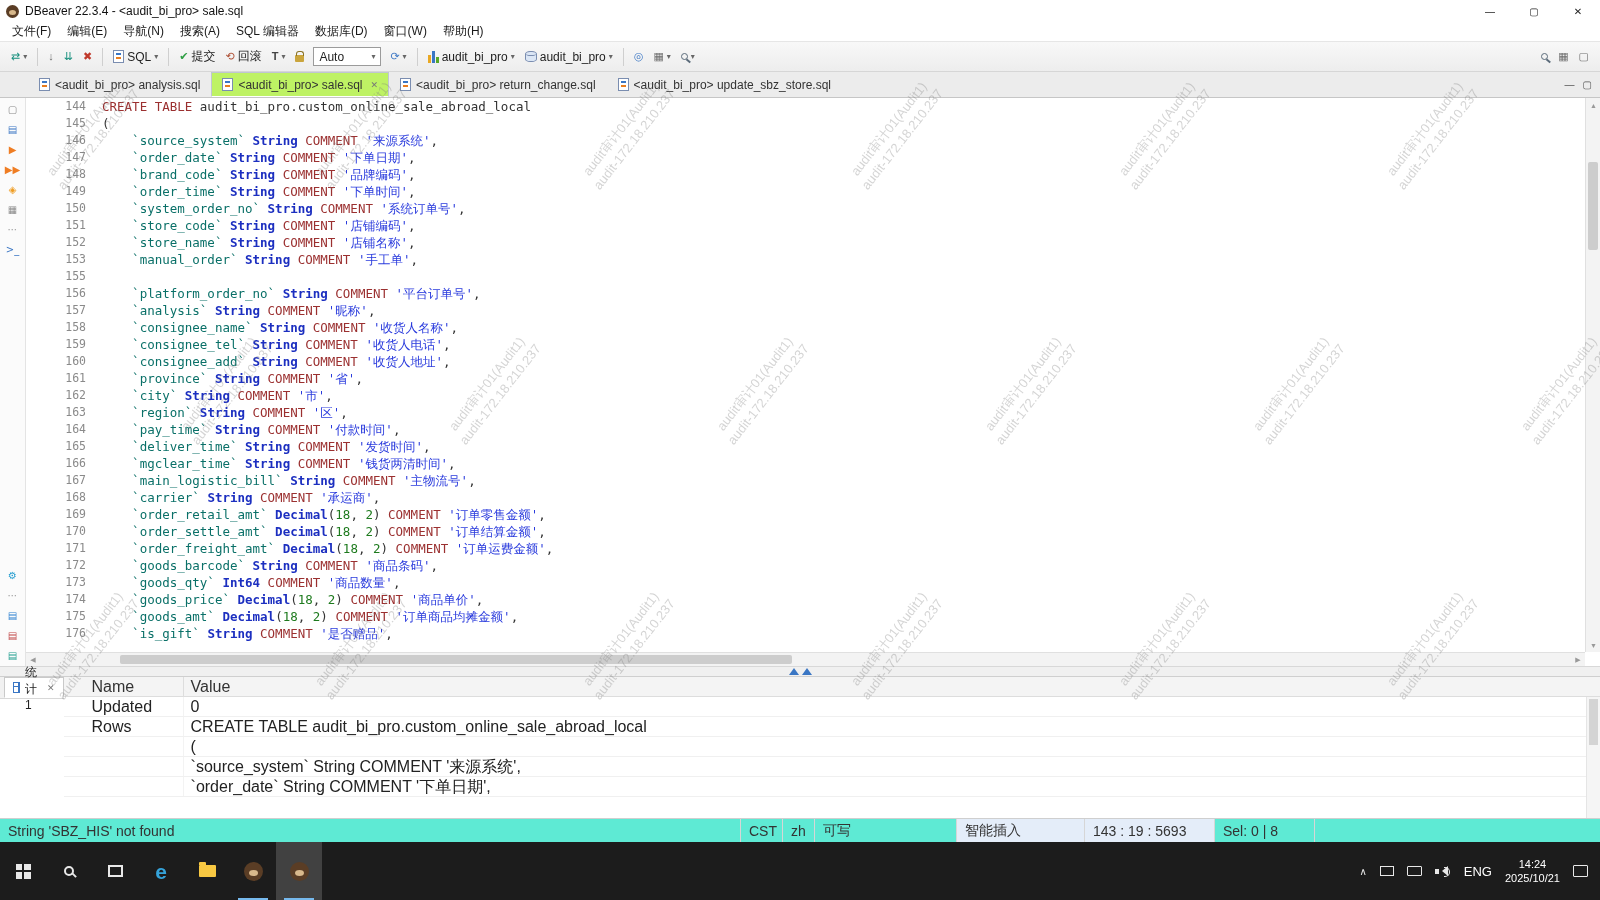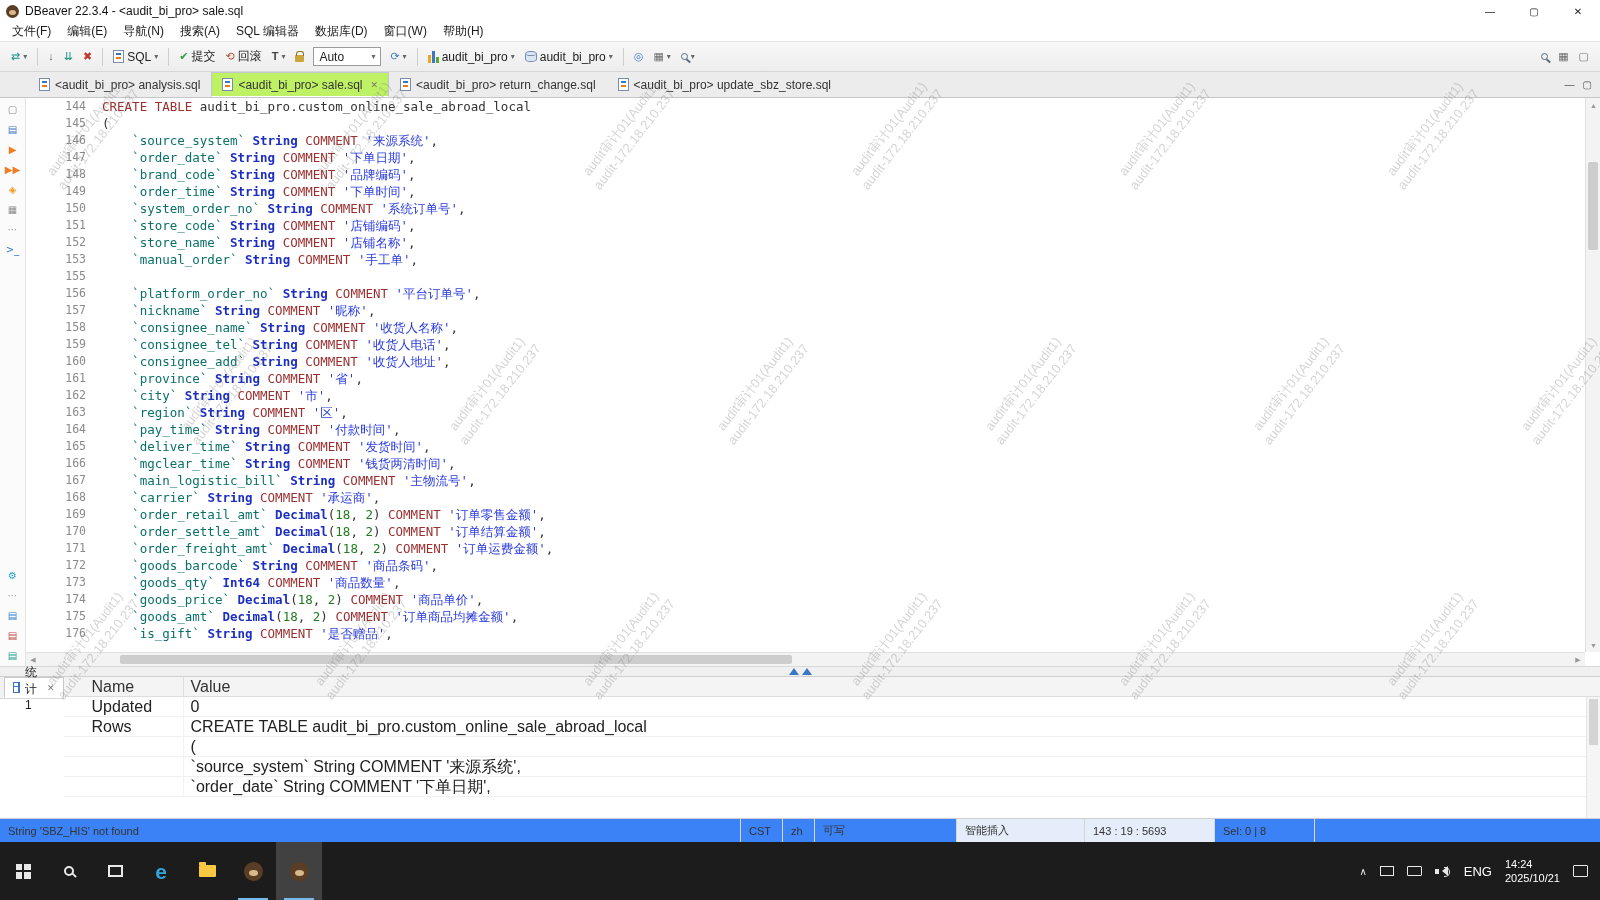--- a/index.html
+++ b/index.html
@@ -91,21 +91,21 @@
   .grid-header{display:flex;height:20px;line-height:20px;background:#f4f4f4;border-bottom:1px solid #ddd;color:#333}
   .gh-name{width:120px;padding-left:28px;border-right:1px solid #ddd}
   .gh-value{flex:1;padding-left:7px}
   .grow{display:flex;height:20px;line-height:20px;border-bottom:1px solid #f0f0f0}
   .gname{width:120px;padding-left:28px;border-right:1px solid #f3f3f3;color:#222}
   .gvalue{flex:1;padding-left:7px;color:#222;white-space:pre}
   .grid-vscroll{position:absolute;top:20px;right:0;bottom:0;width:14px;background:#f5f5f5;border-left:1px solid #e5e5e5}
   .gthumb{position:absolute;top:2px;left:2px;right:2px;height:46px;background:#d4d4d4}
 
   
-  .statusbar{height:24px;background:#3b82f6;border-top:1px solid #cfcfcf;display:flex;align-items:stretch;font-size:11px;color:#333}
+  .statusbar{height:24px;background:#5eead4;border-top:1px solid #cfcfcf;display:flex;align-items:stretch;font-size:14px;color:#333}
   .sb-msg{flex:1;display:flex;align-items:center;padding-left:8px}
   .sb-cells{display:flex}
   .sb-cell{display:flex;align-items:center;padding:0 8px;border-left:1px solid #d6d6d6}
   [data-name="status-timezone"]{width:42px}
   [data-name="status-language"]{width:32px}
   [data-name="status-write-mode"]{width:142px}
   [data-name="status-insert-mode"]{width:128px;background:#e4edf9}
   [data-name="status-caret-position"]{width:130px;background:#e4edf9}
   [data-name="status-selection"]{width:100px}
   [data-name="status-trailing"]{width:286px}
@@ -127,21 +127,21 @@
   .beaver::after{content:"";position:absolute;left:5px;top:8px;width:9px;height:6px;background:#d9b98c;border-radius:50%}
   .tray{margin-left:auto;display:flex;align-items:center;gap:13px;padding-right:12px;height:100%}
   .tray-ic{font-size:10px;color:#e8e8e8}
   .mon{width:14px;height:10px;border:1.5px solid #e8e8e8;display:inline-block}
   .kb{width:15px;height:10px;border:1.5px solid #e8e8e8;border-radius:1px;display:inline-block}
   .vol{position:relative;width:16px;height:12px;display:inline-block}
   .vol-body{position:absolute;left:0;top:4px;width:4px;height:5px;background:#e8e8e8}
   .vol-tri{position:absolute;left:2px;top:1px;width:0;height:0;border:5.5px solid transparent;border-right:6px solid #e8e8e8}
   .vol::after{content:"";position:absolute;right:1px;top:2px;width:5px;height:8px;border:1.5px solid #e8e8e8;border-left:none;border-radius:0 6px 6px 0}
   .lang{font-size:13px;color:#fff}
-  .clock{font-size:11px;line-height:14px;color:#fff}
+  .clock{text-align:center;font-size:11px;line-height:14px;color:#fff}
   .notif{width:15px;height:12px;border:1.5px solid #e8e8e8;border-radius:1px;display:inline-block}
 
   
   .wm-layer{position:absolute;top:72px;left:0;width:1600px;height:770px;pointer-events:none;overflow:hidden;z-index:40}
   .wm-item{position:absolute;transform:rotate(-52deg);color:rgba(125,125,125,.33);font-size:13px;line-height:17px;white-space:nowrap;text-align:center}
 </style>
 </head>
 <body>
 
 <div class="titlebar" data-name="titlebar">
@@ -338,21 +338,21 @@
         </div>
         <div class="code-line" data-name="code-line">
           <span class="ln" data-name="line-number">155</span>
         </div>
         <div class="code-line" data-name="code-line">
           <span class="ln" data-name="line-number">156</span>
           <span class="code" data-name="code-text"><span class="tk-p">    </span><span class="tk-c">`platform_order_no`</span><span class="tk-p"> </span><span class="tk-t">String</span><span class="tk-p"> </span><span class="tk-k">COMMENT</span><span class="tk-p"> </span><span class="tk-s">'平台订单号'</span><span class="tk-p">,</span></span>
         </div>
         <div class="code-line" data-name="code-line">
           <span class="ln" data-name="line-number">157</span>
-          <span class="code" data-name="code-text"><span class="tk-p">    </span><span class="tk-c">`nickname`</span><span class="tk-p"> </span><span class="tk-t">String</span><span class="tk-p"> </span><span class="tk-k">COMMENT</span><span class="tk-p"> </span><span class="tk-s">'昵称'</span><span class="tk-p">,</span></span>
+          <span class="code" data-name="code-text"><span class="tk-p">    </span><span class="tk-c">`analysis`</span><span class="tk-p"> </span><span class="tk-t">String</span><span class="tk-p"> </span><span class="tk-k">COMMENT</span><span class="tk-p"> </span><span class="tk-s">'昵称'</span><span class="tk-p">,</span></span>
         </div>
         <div class="code-line" data-name="code-line">
           <span class="ln" data-name="line-number">158</span>
           <span class="code" data-name="code-text"><span class="tk-p">    </span><span class="tk-c">`consignee_name`</span><span class="tk-p"> </span><span class="tk-t">String</span><span class="tk-p"> </span><span class="tk-k">COMMENT</span><span class="tk-p"> </span><span class="tk-s">'收货人名称'</span><span class="tk-p">,</span></span>
         </div>
         <div class="code-line" data-name="code-line">
           <span class="ln" data-name="line-number">159</span>
           <span class="code" data-name="code-text"><span class="tk-p">    </span><span class="tk-c">`consignee_tel`</span><span class="tk-p"> </span><span class="tk-t">String</span><span class="tk-p"> </span><span class="tk-k">COMMENT</span><span class="tk-p"> </span><span class="tk-s">'收货人电话'</span><span class="tk-p">,</span></span>
         </div>
         <div class="code-line" data-name="code-line">

